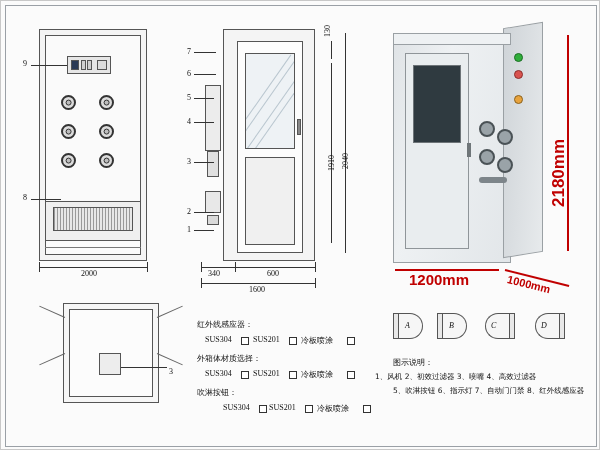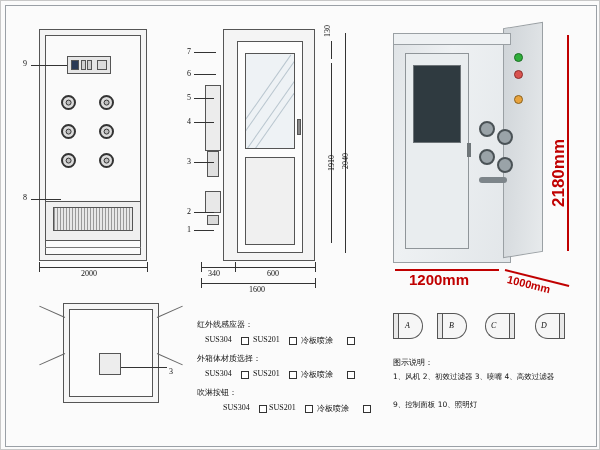--- a/index.html
+++ b/index.html
@@ -191,15 +191,15 @@
 
   <div style="position:absolute;left:484px;top:312px;width:24px;height:26px;border:1px solid #555;border-right:none;border-radius:26px 0 0 26px;box-sizing:border-box;background:#f6f6f6;"></div>
   <div class="boxw" style="left:508px;top:312px;width:6px;height:26px;background:#e8e8e8;"></div>
   <div class="txt it" style="left:490px;top:320px;">C</div>
 
   <div style="position:absolute;left:534px;top:312px;width:24px;height:26px;border:1px solid #555;border-right:none;border-radius:26px 0 0 26px;box-sizing:border-box;background:#f6f6f6;"></div>
   <div class="boxw" style="left:558px;top:312px;width:6px;height:26px;background:#e8e8e8;"></div>
   <div class="txt it" style="left:540px;top:320px;">D</div>
 
   <div class="txt cn" style="left:392px;top:356px;">图示说明：</div>
-  <div class="lg-list cn" style="left:392px;top:370px;width:200px;">1、风机   2、初效过滤器   3、喷嘴   4、高效过滤器</div>
-  <div class="lg-list cn" style="left:392px;top:398px;width:200px;">9、控制面板   10、照明灯</div>
+  <div class="lg-list cn" style="left:374px;top:370px;width:200px;">1、风机   2、初效过滤器   3、喷嘴   4、高效过滤器</div>
+  <div class="lg-list cn" style="left:392px;top:384px;width:200px;">5、吹淋按钮   6、指示灯   7、自动门门禁   8、红外线感应器</div>
 </div>
 
 </body></html>

